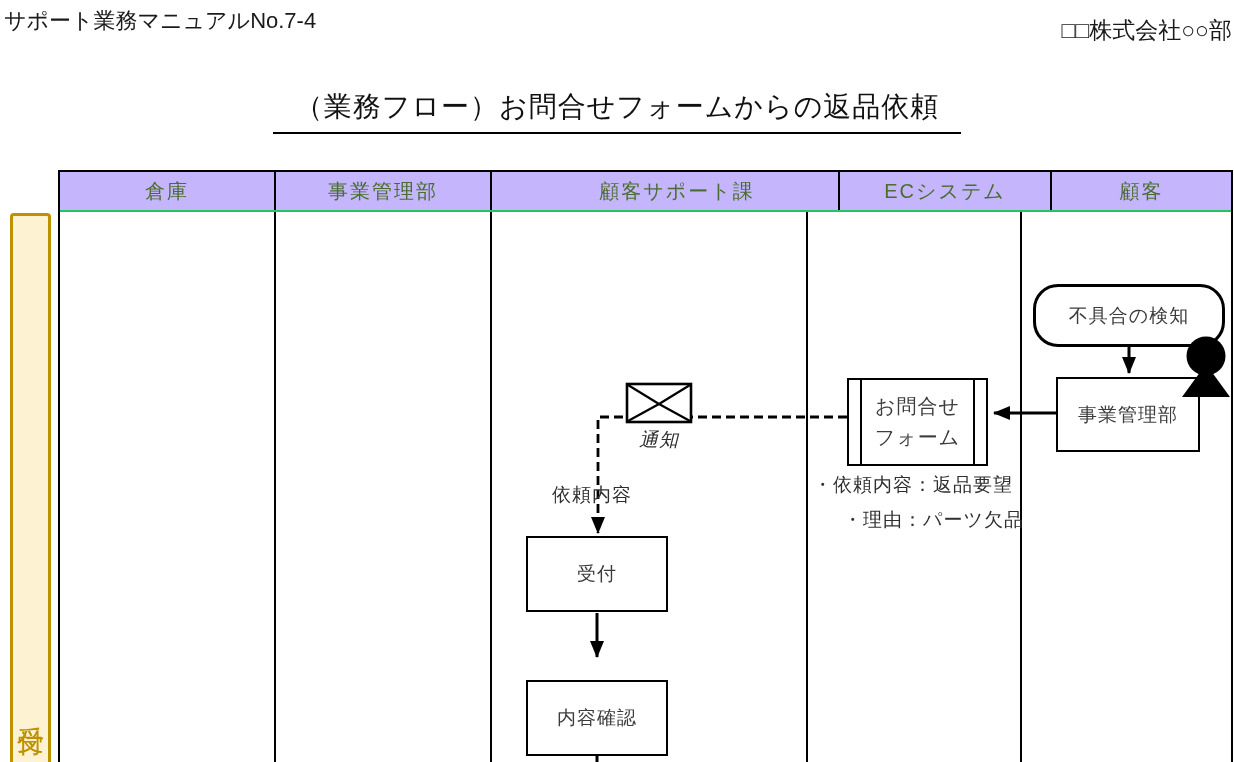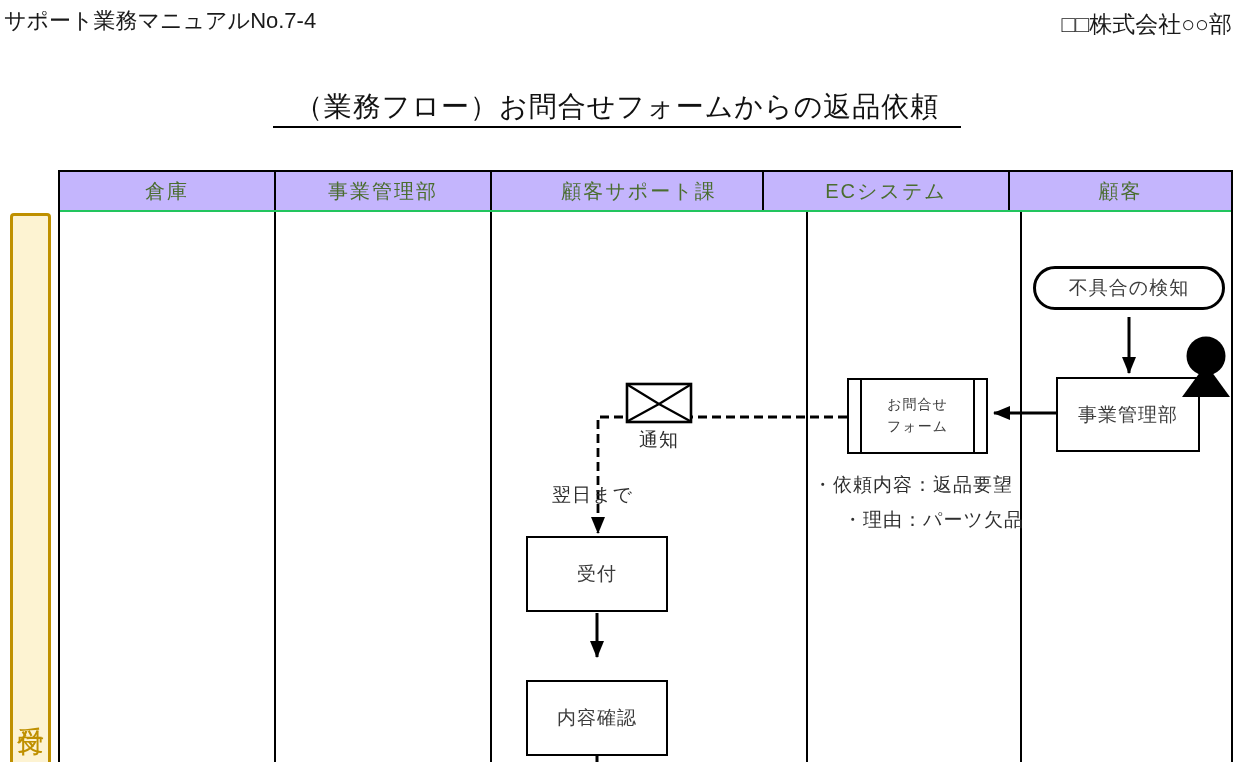--- a/index.html
+++ b/index.html
@@ -5,42 +5,42 @@
   * { margin:0; padding:0; box-sizing:border-box; }
   body { background:#fff; }
   .page {
     position:relative; width:1234px; height:762px; overflow:hidden;
     background:#fff; font-family:"Liberation Sans", sans-serif; color:#000;
   }
   
   .manual-no { position:absolute; left:4px; top:6px; font-size:22px; color:#1a1a1a; }
   .head-right { position:absolute; right:2px; top:6px; text-align:right; }
   .head-date { font-size:23px; color:#1a1a1a; }
-  .head-company { font-size:23px; color:#1a1a1a; margin-top:3px; }
+  .head-company { font-size:23px; color:#1a1a1a; margin-top:9px; }
   .title-wrap { position:absolute; left:0; right:0; top:88px; text-align:center; }
   .doc-title {
     display:inline-block; font-size:28px; color:#111; letter-spacing:1px;
-    padding:0 22px 0 22px; border-bottom:2.5px solid #000;
+    padding:0 22px 6px 22px; border-bottom:2.5px solid #000;
   }
   
   .lane-table {
     position:absolute; left:58px; top:170px; width:1175px; height:600px;
     border:2px solid #000; background:#fff;
   }
   .lane-header {
     position:relative; height:40px; background:#c4b5fd;
     border-bottom:2px solid #22c55e; display:flex; z-index:1;
   }
   .lane-cell {
     display:flex; align-items:center; justify-content:center;
     font-size:20px; letter-spacing:2px; color:#4a6d2f; height:100%;
   }
   .lc1 { width:214px; } .lc2 { width:216px; border-left:2px solid #000; }
-  .lc3 { width:272px; border-left:2px solid #000;padding-left:24px; }
-  .lc4 { width:246px; border-left:2px solid #000; }
+  .lc3 { width:348px; border-left:2px solid #000;padding-left:24px; }
+  .lc4 { width:212px; border-left:2px solid #000; }
   .lc5 { flex:1; border-left:2px solid #000; }
   .vline { position:absolute; top:40px; bottom:0; width:2px; background:#000; }
   .v1 { left:214px; } .v2 { left:430px; } .v3 { left:746px; } .v4 { left:960px; }
   
   .phase-band {
     position:absolute; left:10px; top:213px; width:41px; height:560px;
     background:#fdf3d2; border:3px solid #bf9000; border-radius:4px; z-index:1;
   }
   .phase-label {
     position:absolute; top:489px; left:50%; transform:translateX(-50%);
@@ -48,31 +48,31 @@
   }
   
   .wires { position:absolute; left:0; top:0; z-index:2; pointer-events:none; }
   .person-layer { position:absolute; left:0; top:0; z-index:4; pointer-events:none; }
   
   .shape {
     position:absolute; z-index:3; background:#fff; border:2.5px solid #000;
     display:flex; align-items:center; justify-content:center;
     font-size:19px; letter-spacing:1px; color:#3c3c3c; text-align:center;
   }
-  .start-terminator { left:1033px; top:266px; width:192px; height:44px; border-radius:25px; border-width:3px; }
+  .start-terminator { left:1033px; top:284px; width:192px; height:63px; border-radius:25px; border-width:3px; }
   .box-request { left:1056px; top:377px; width:144px; height:75px; }
-  .box-form { left:847px; top:378px; width:141px; height:76px; line-height:1.55; font-size:14px; }
+  .box-form { left:847px; top:378px; width:141px; height:88px; line-height:1.55; font-size:20px; }
   .box-form .inner-bars {
     position:absolute; left:11px; right:11px; top:0; bottom:0;
     border-left:2px solid #000; border-right:2px solid #000;
   }
   .box-reception { left:526px; top:536px; width:142px; height:76px; }
   .box-check { left:526px; top:680px; width:142px; height:76px; }
   .flow-label { position:absolute; z-index:3; font-size:19px; color:#2e2e2e; letter-spacing:1px; }
-  .lbl-notify { left:609px; top:427px; width:100px; text-align:center; }
+  .lbl-notify { left:609px; top:427px; width:100px; text-align:center;font-style:italic; }
   .lbl-deadline { left:552px; top:482px; }
   .lbl-note1 { left:813px; top:472px; }
   .lbl-note2 { left:843px; top:507px; }
 </style>
 </head>
 <body>
 
 <div class="page">
 
   <div class="manual-no">サポート業務マニュアルNo.7-4</div>
@@ -128,21 +128,21 @@
       <div>お問合せ</div>
       <div>フォーム</div>
     </div>
   </div>
 
   <div class="shape box-reception">受付</div>
 
   <div class="shape box-check">内容確認</div>
 
   <div class="flow-label lbl-notify">通知</div>
-  <div class="flow-label lbl-deadline">翌日まで</div>
+  <div class="flow-label lbl-deadline">依頼内容</div>
   <div class="flow-label lbl-note1">・依頼内容：返品要望</div>
   <div class="flow-label lbl-note2">・理由：パーツ欠品</div>
 
   <svg class="person-layer" width="1234" height="762" viewBox="0 0 1234 762">
     <circle cx="1206" cy="356" r="19.5" fill="#000"></circle>
     <path d="M1206,364 L1182,397 L1230,397 Z" fill="#000"></path>
   </svg>
 
 </div>
 

